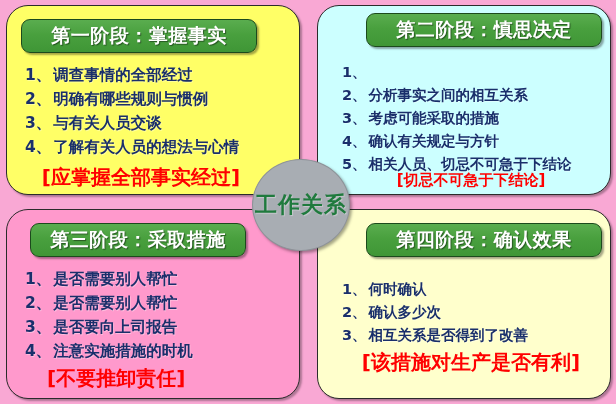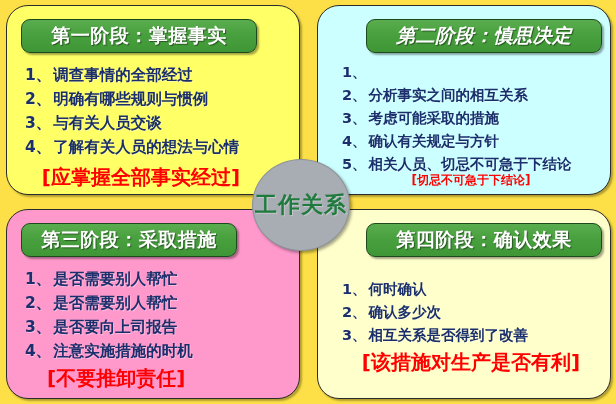--- a/index.html
+++ b/index.html
@@ -9,21 +9,21 @@
     height: 404px;
     background: #ffffff;
     font-family: "DejaVu Sans", "Liberation Sans", sans-serif;
     overflow: hidden;
   }
 
   #canvas {
     position: relative;
     width: 616px;
     height: 404px;
-    background: #fde047;
+    background: #f9a8d4;
   }
 
   
   .panel {
     position: absolute;
     border: 1.5px solid #2b2b2b;
     border-radius: 22px;
     box-shadow: 2px 2px 2px rgba(0,0,0,0.30);
     padding: 0;
     overflow: visible;
@@ -47,22 +47,22 @@
     justify-content: center;
     color: #ffffff;
     font-weight: bold;
     font-size: 19px;
     letter-spacing: 0.5px;
     white-space: nowrap;
     text-shadow: 1px 1px 1px rgba(0,0,0,0.45);
   }
 
   .q1 .panel-header { left: 14px;  top: 13px; width: 236px; }
-  .q2 .panel-header { left: 48px;  top: 13px; width: 236px; font-style: italic; }
-  .q3 .panel-header { left: 14px;  top: 13px; width: 216px; }
+  .q2 .panel-header { left: 48px;  top: 7px; width: 236px; }
+  .q3 .panel-header { left: 23px;  top: 13px; width: 216px; }
   .q4 .panel-header { left: 48px;  top: 13px; width: 236px; }
 
   
   .panel-list {
     position: absolute;
     left: 0; right: 0;
     list-style: none;
   }
   .q1 .panel-list { top: 57px; padding-left: 18px; }
   .q2 .panel-list { top: 55px; padding-left: 24px; }
@@ -91,21 +91,21 @@
   
   .panel-note {
     position: absolute;
     color: #ff0000;
     font-weight: bold;
     font-size: 20px;
     line-height: 22px;
     white-space: nowrap;
   }
   .q1 .panel-note { left: 0; right: 0; top: 160px; text-align: center; padding-right: 24px; }
-  .q2 .panel-note { left: 0; right: 0; top: 163px; text-align: center; padding-left: 14px; font-size: 12px; }
+  .q2 .panel-note { left: 0; right: 0; top: 163px; text-align: center; padding-left: 14px; font-size: 15px; }
   .q3 .panel-note { left: 40px; top: 157px; }
   .q4 .panel-note { left: 0; right: 0; top: 141px; text-align: center; padding-left: 14px; }
 
   
   #center-circle {
     position: absolute;
     left: 252px;
     top: 159px;
     width: 98px;
     height: 92px;

